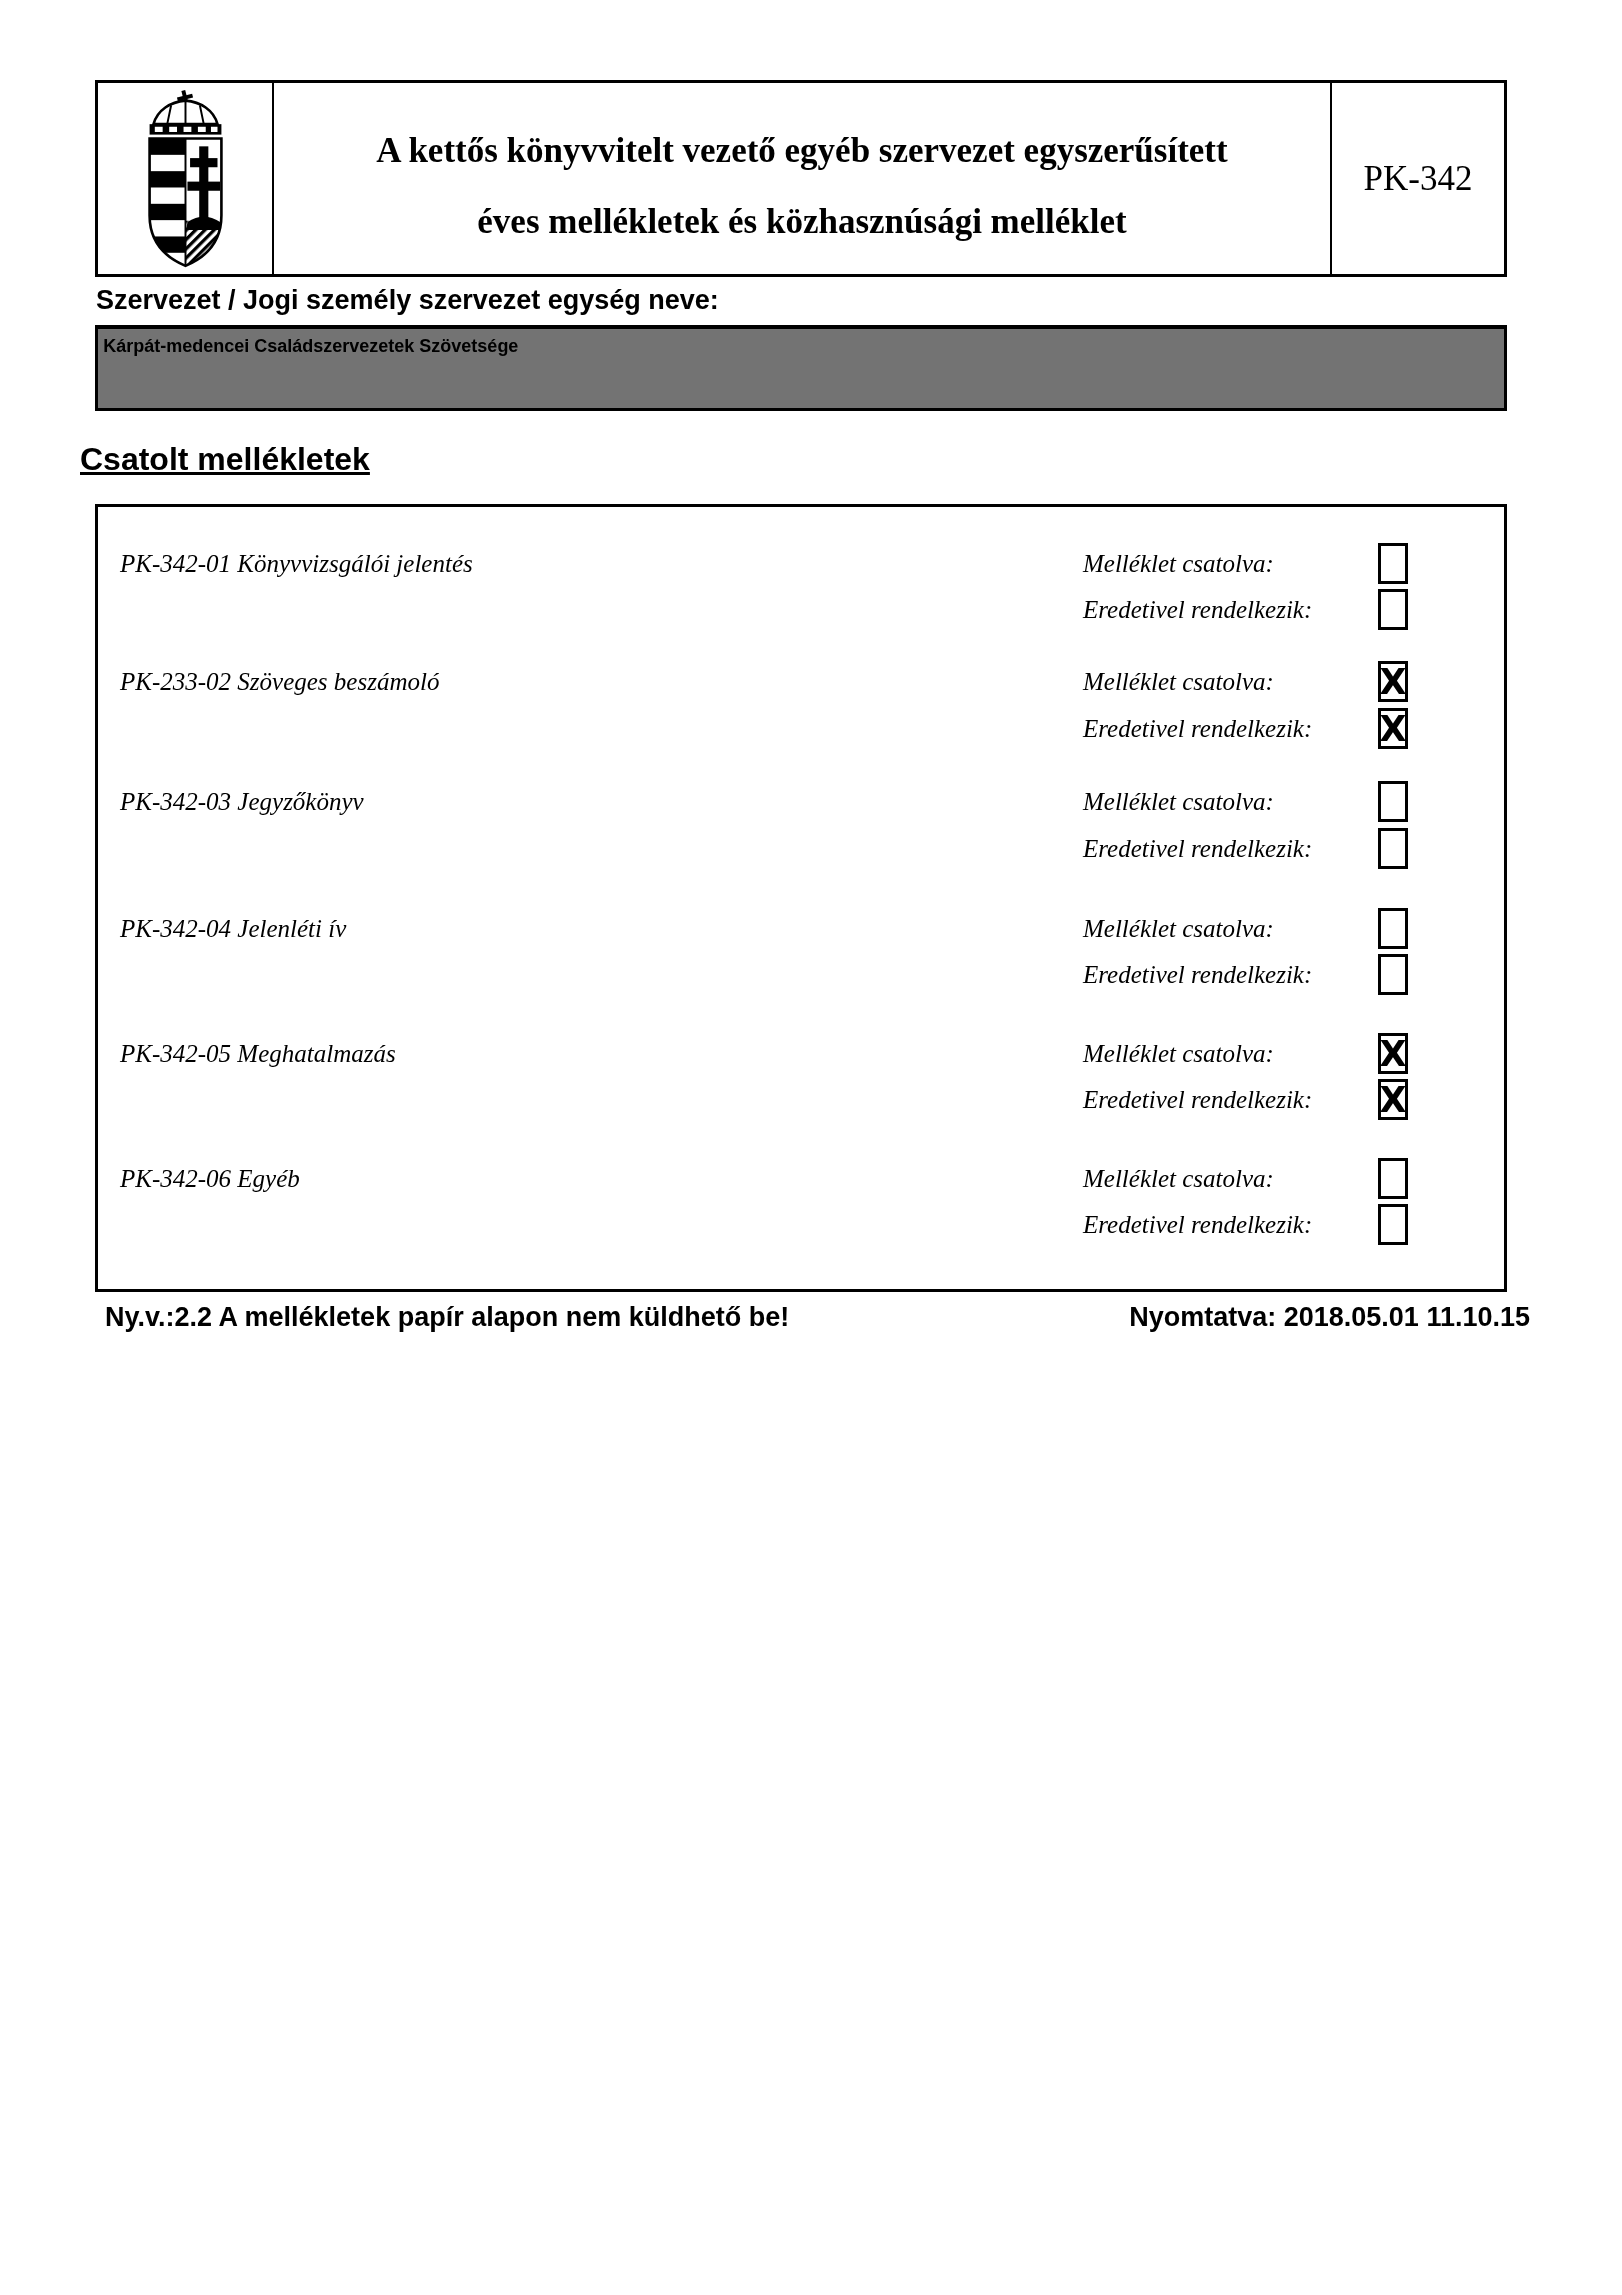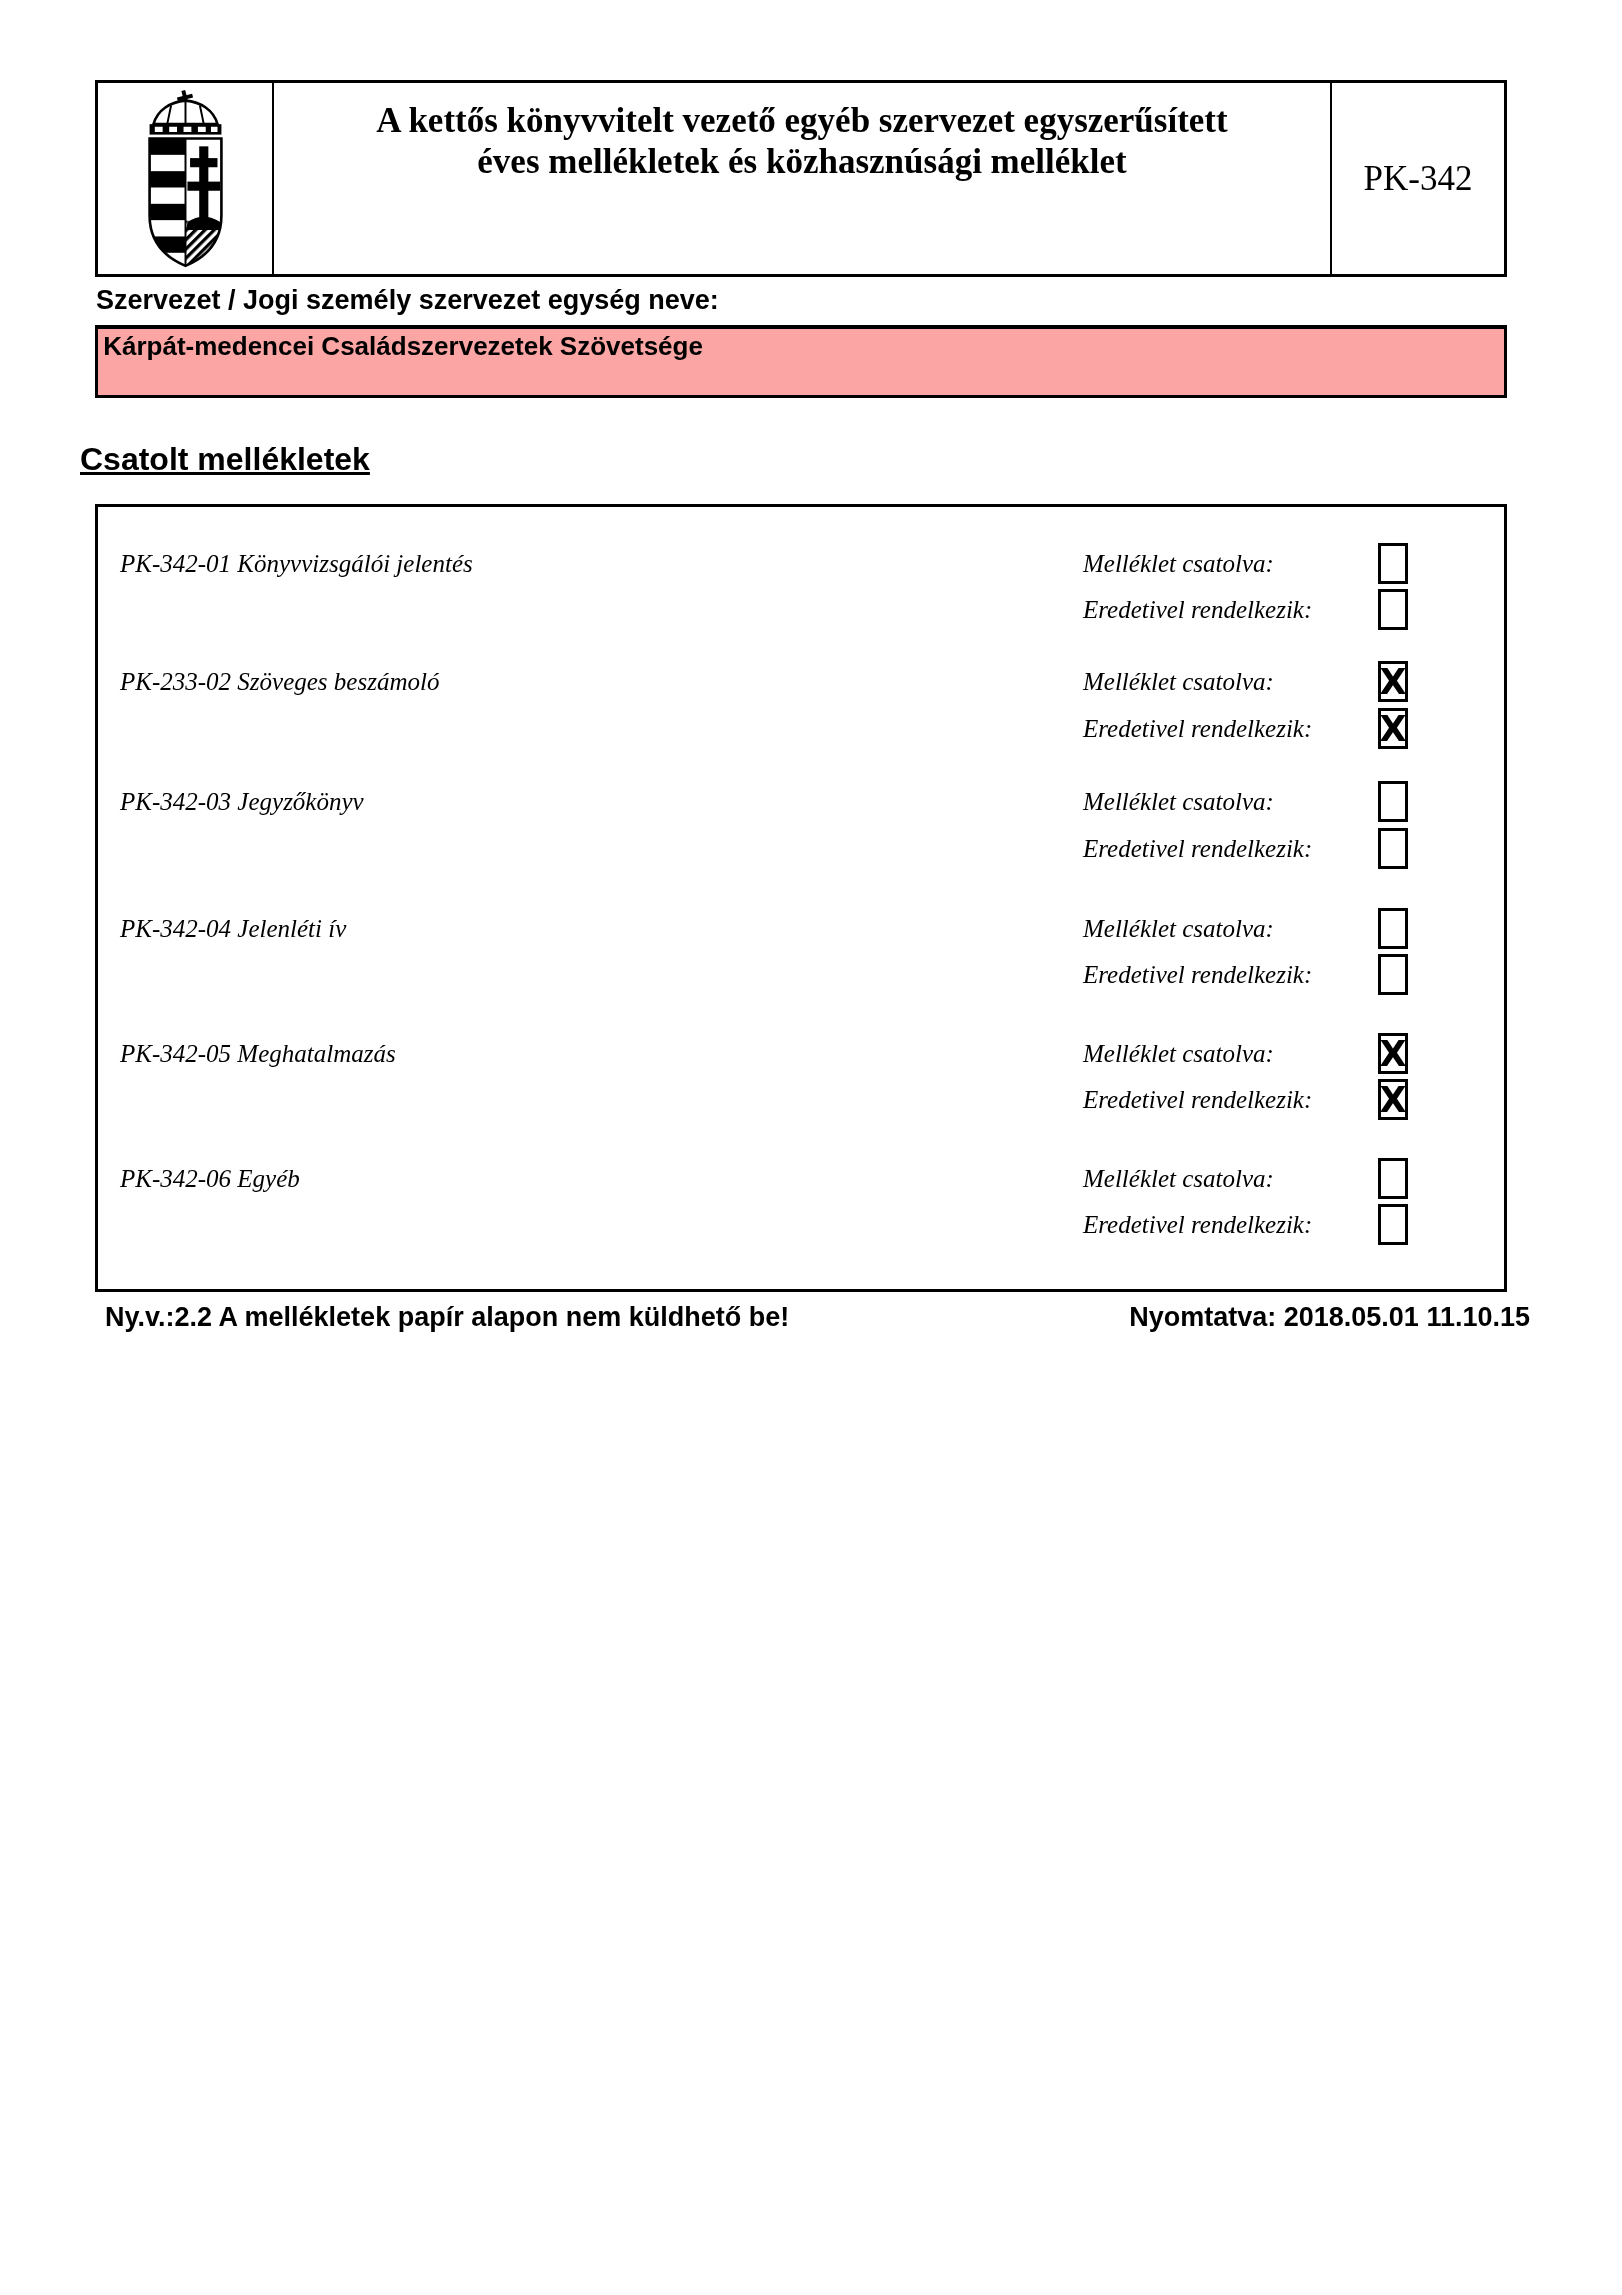--- a/index.html
+++ b/index.html
@@ -10,32 +10,32 @@
   .abs{position:absolute;}
 
   
   .header-box{
     left:95px;top:80px;width:1412px;height:197px;
     border:3.3px solid #000;box-sizing:border-box;display:flex;background:#fff;
   }
   .logo-cell{width:176px;border-right:2.6px solid #000;box-sizing:border-box;
     display:flex;align-items:center;justify-content:center;}
   .title-cell{flex:1;text-align:center;padding-top:17px;box-sizing:border-box;}
-  .title-line{font-weight:bold;font-size:35px;line-height:41px;white-space:nowrap;}
+  .title-line{font-weight:bold;font-size:35px;line-height:41px;white-space:nowrap;margin-top:30px;}
   .year{font-weight:bold;font-size:38px;line-height:42px;margin-top:37px;}
   .pk-cell{width:174px;border-left:2.6px solid #000;box-sizing:border-box;
     display:flex;align-items:center;justify-content:center;font-size:35px;}
 
   
   .sans-bold{font-family:"Liberation Sans",sans-serif;font-weight:bold;}
   .org-label{left:96px;top:286px;font-size:27px;line-height:29px;white-space:nowrap;}
   .org-name-box{
-    left:95px;top:325px;width:1412px;height:73px;
+    left:95px;top:325px;width:1412px;height:86px;
     border:3.3px solid #000;border-top-width:4.6px;box-sizing:border-box;
-    padding:2px 5.2px;font-size:26px;line-height:31px;background:#fca5a5;
+    padding:2px 5.2px;font-size:18px;line-height:31px;background:#737373;
   }
   .section-label{left:80px;top:445px;font-size:32px;line-height:29px;white-space:nowrap;text-decoration:underline;}
   .attachments-box{
     left:95px;top:504px;width:1412px;height:788px;
     border:3.3px solid #000;box-sizing:border-box;background:#fff;
   }
 
   
   .row-label{left:120px;height:41px;display:flex;align-items:center;
     font-style:italic;font-size:25px;white-space:nowrap;}

